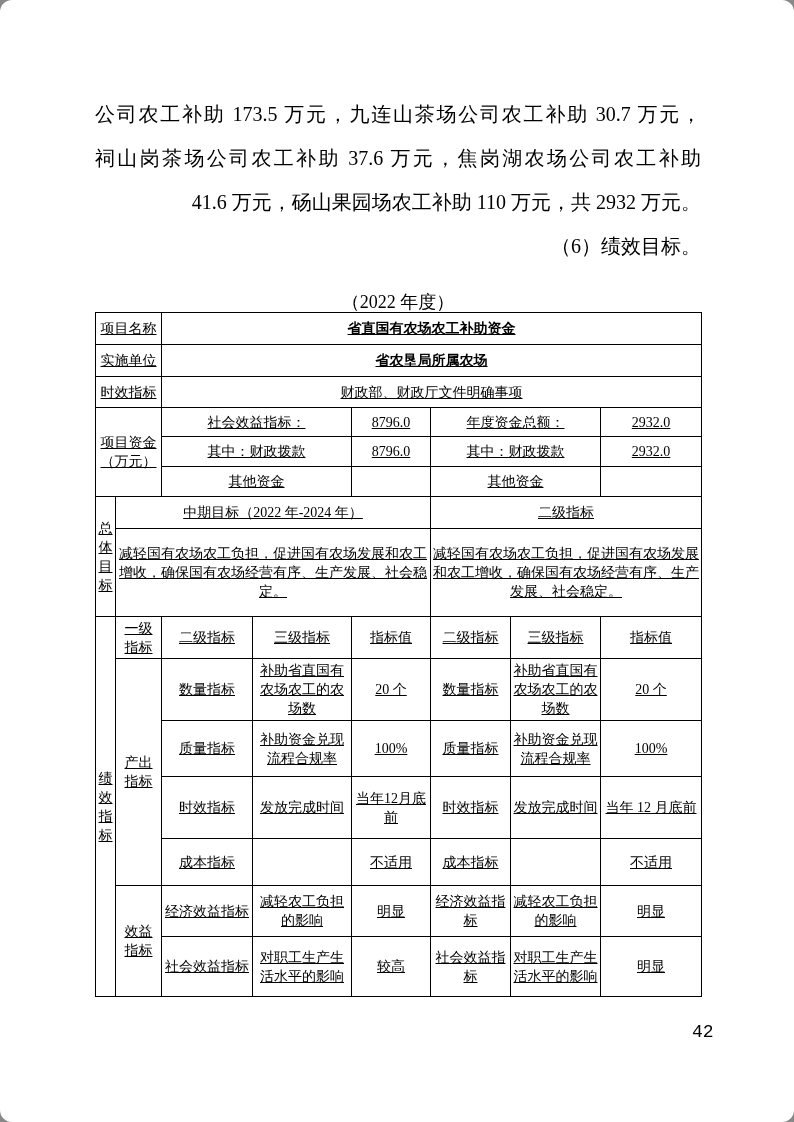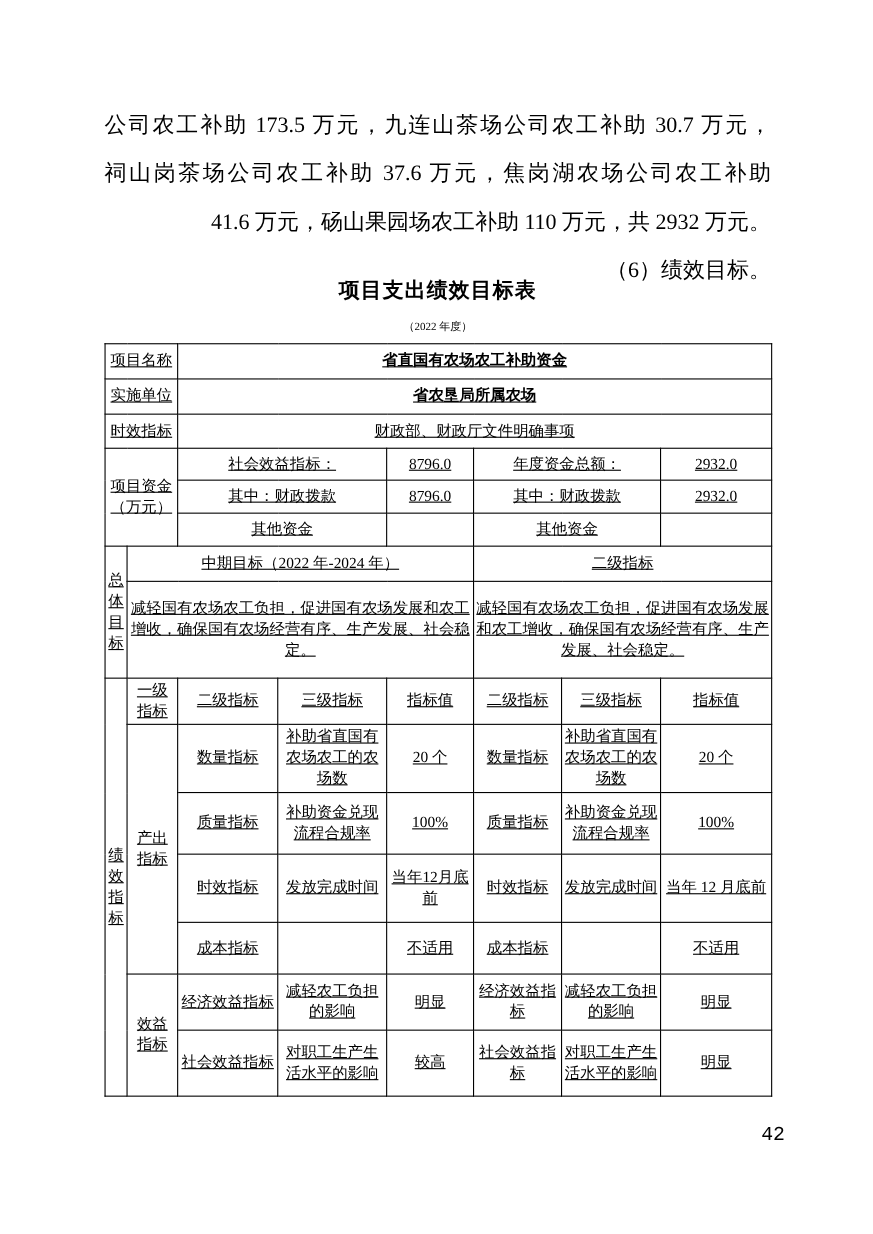--- a/index.html
+++ b/index.html
@@ -1,28 +1,29 @@
 <!DOCTYPE html>
 <html><head>
 <meta charset="utf-8">
 <style>
   html,body { margin:0; padding:0; background:#888; }
   .page {
     position:relative; width:794px; height:1122px; margin:0 auto;
     background:#ffffff; color:#000;
     font-family:"Liberation Serif","DejaVu Serif",serif;
     overflow:hidden;
+    border-radius:12px;
   }
   .para { position:absolute; left:95px; top:92px; width:606px; font-size:20px; line-height:44px; }
   .para .jline { text-align:justify; text-align-last:justify; }
   .para .pline { text-align:right; }
   .para .hline { text-indent:38px; }
   .doc-title { position:absolute; left:95px; top:251px; width:606px; text-align:center;
                font-size:19px; font-weight:bold; letter-spacing:1px; }
-  .doc-subtitle { position:absolute; left:95px; top:290px; width:606px; text-align:center; font-size:10px; }
+  .doc-subtitle { position:absolute; left:95px; top:290px; width:606px; text-align:center; font-size:18px; }
   table.tgt { position:absolute; left:95px; top:312px; width:606px;
               border-collapse:collapse; table-layout:fixed;text-decoration:underline; }
   table.tgt td {
     border:1px solid #000; font-size:14px; line-height:19px;
     text-align:center; vertical-align:middle; padding:1px 2px;
     word-wrap:break-word; overflow:hidden;
   }
   td.bold { font-weight:bold; }
   td.fl { text-align:left; padding-left:3px; }
   td.num { text-align:right; padding-right:2px; }
@@ -40,21 +41,20 @@
 
 <div class="page">
 
   <div class="para">
     <div class="jline">公司农工补助 173.5 万元，九连山茶场公司农工补助 30.7 万元，</div>
     <div class="jline">祠山岗茶场公司农工补助 37.6 万元，焦岗湖农场公司农工补助</div>
     <div class="pline">41.6 万元，砀山果园场农工补助 110 万元，共 2932 万元。</div>
     <div class="pline hline">（6）绩效目标。</div>
   </div>
 
-  <div class="doc-title">项目支出绩效目标表</div>
   <div class="doc-subtitle">（2022 年度）</div>
 
   <table class="tgt">
     <colgroup>
       <col style="width:20px">
         <col style="width:46px">
         <col style="width:91px">
         <col style="width:99px">
       <col style="width:79px">
         <col style="width:80px">

